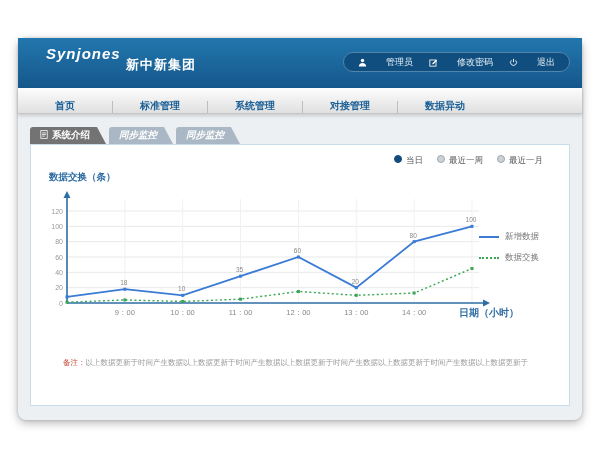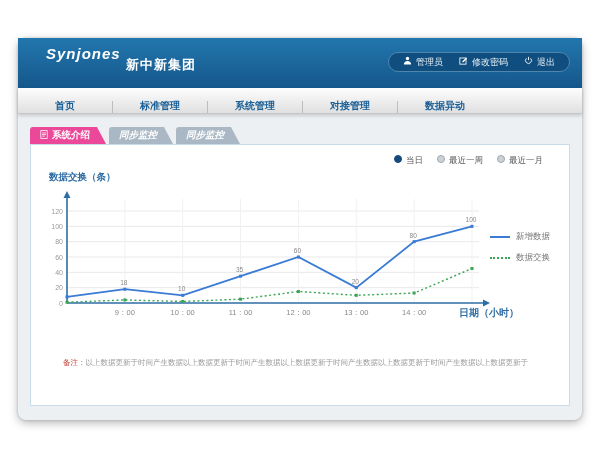--- a/index.html
+++ b/index.html
@@ -19,51 +19,51 @@
     background:linear-gradient(#2277ae,#15578b); }
   .logo { position:absolute; left:28px; top:7px; color:#fff; text-align:center; cursor:pointer; }
   .logo-main { font-size:15px; font-weight:bold; font-style:italic; letter-spacing:1px; line-height:17px; }
   .logo-sub { font-size:10px; font-weight:bold; letter-spacing:2px; line-height:13px;margin-top:28px; }
   .app-title { position:absolute; left:108px; top:18px; color:#fff; font-size:13px;
     font-weight:bold; letter-spacing:1px; }
   .user-pill { position:absolute; right:12px; top:14px; height:20px;
     background:#0f4e7e; border:1px solid #4f86ad; border-radius:11px;
     display:flex; align-items:center; padding:0 14px; gap:16px;
     color:#e8f1f8; font-size:9px; box-sizing:border-box; }
-  .pill-item { display:flex; align-items:flex-start; gap:4px; cursor:pointer; white-space:nowrap; }
+  .pill-item { display:flex; align-items:center; gap:19px; cursor:pointer; white-space:nowrap; }
   .pill-icon svg { display:block; }
   
   .nav { position:absolute; top:50px; left:0; right:0; height:25px;
     background:linear-gradient(#fdfdfd,#e0e0e0); border-bottom:1px solid #c6c6c6;
     box-shadow:0 2px 3px rgba(0,0,0,.14); display:flex; align-items:flex-end; }
   .nav-item { width:94px; text-align:center; color:#1a5f96; font-size:10px;
     font-weight:bold; cursor:pointer; }
   .nav-sep { width:1px; height:12px; background:#bdbdbd; }
   
   .tabs { position:absolute; top:89px; left:12px; display:flex; }
   .tab { height:17px; padding:0 16px 0 10px; margin-right:3px;
     color:#fff; font-size:9.5px; font-weight:bold;
     display:flex; align-items:center; gap:4px; cursor:pointer;
     clip-path:polygon(0 0, calc(100% - 9px) 0, 100% 100%, 0 100%);
     border-radius:3px 0 0 0; }
-  .tab.active { background:#ec4899; }
+  .tab.active { background:#737373; }
   .tab.inactive { background:#a9b8c4;font-style:italic; }
   
   .panel { position:absolute; left:12px; top:106px; width:538px; height:260px;
     background:#fff; border:1px solid #c9dcea; }
   .radio-row { position:absolute; top:10px; right:26px; display:flex; gap:14px; align-items:center; }
   .radio-opt { display:flex; align-items:flex-start; gap:4px; font-size:8.5px; color:#555; cursor:pointer; }
   .radio-dot { width:8px; height:8px; border-radius:50%; box-sizing:border-box; }
   .radio-dot.sel { background:#16497c; border:1px solid #16497c; }
   .radio-dot.unsel { background:#cdd2d6; border:1px solid #9fa8af; }
   .y-title { position:absolute; left:18px; top:26px; color:#2e6da4; font-size:9.5px; font-weight:bold; }
   .chart-svg { position:absolute; left:14px; top:46px;
     font-family:"Liberation Sans","DejaVu Sans",sans-serif; }
   .x-title { position:absolute; left:428px; top:161px; color:#2e6da4; font-size:10px; font-weight:bold; }
-  .legend { position:absolute; right:3px; top:86px; width:76px; }
+  .legend { position:absolute; right:14px; top:86px; width:76px; }
   .legend-item { display:flex; align-items:center; gap:6px; margin-bottom:9px;
     font-size:8.5px; color:#777; }
   .swatch { width:20px; height:0; }
   .swatch.solid  { border-top:2px solid #3a7bd5; }
   .swatch.dotted { border-top:2px dotted #3aa655; }
   .note { position:absolute; left:32px; top:212px; right:18px;
     font-size:7.5px; color:#9a9a9a; line-height:11px; }
   .note-prefix { color:#c0392b; }
 </style>
 </head>

